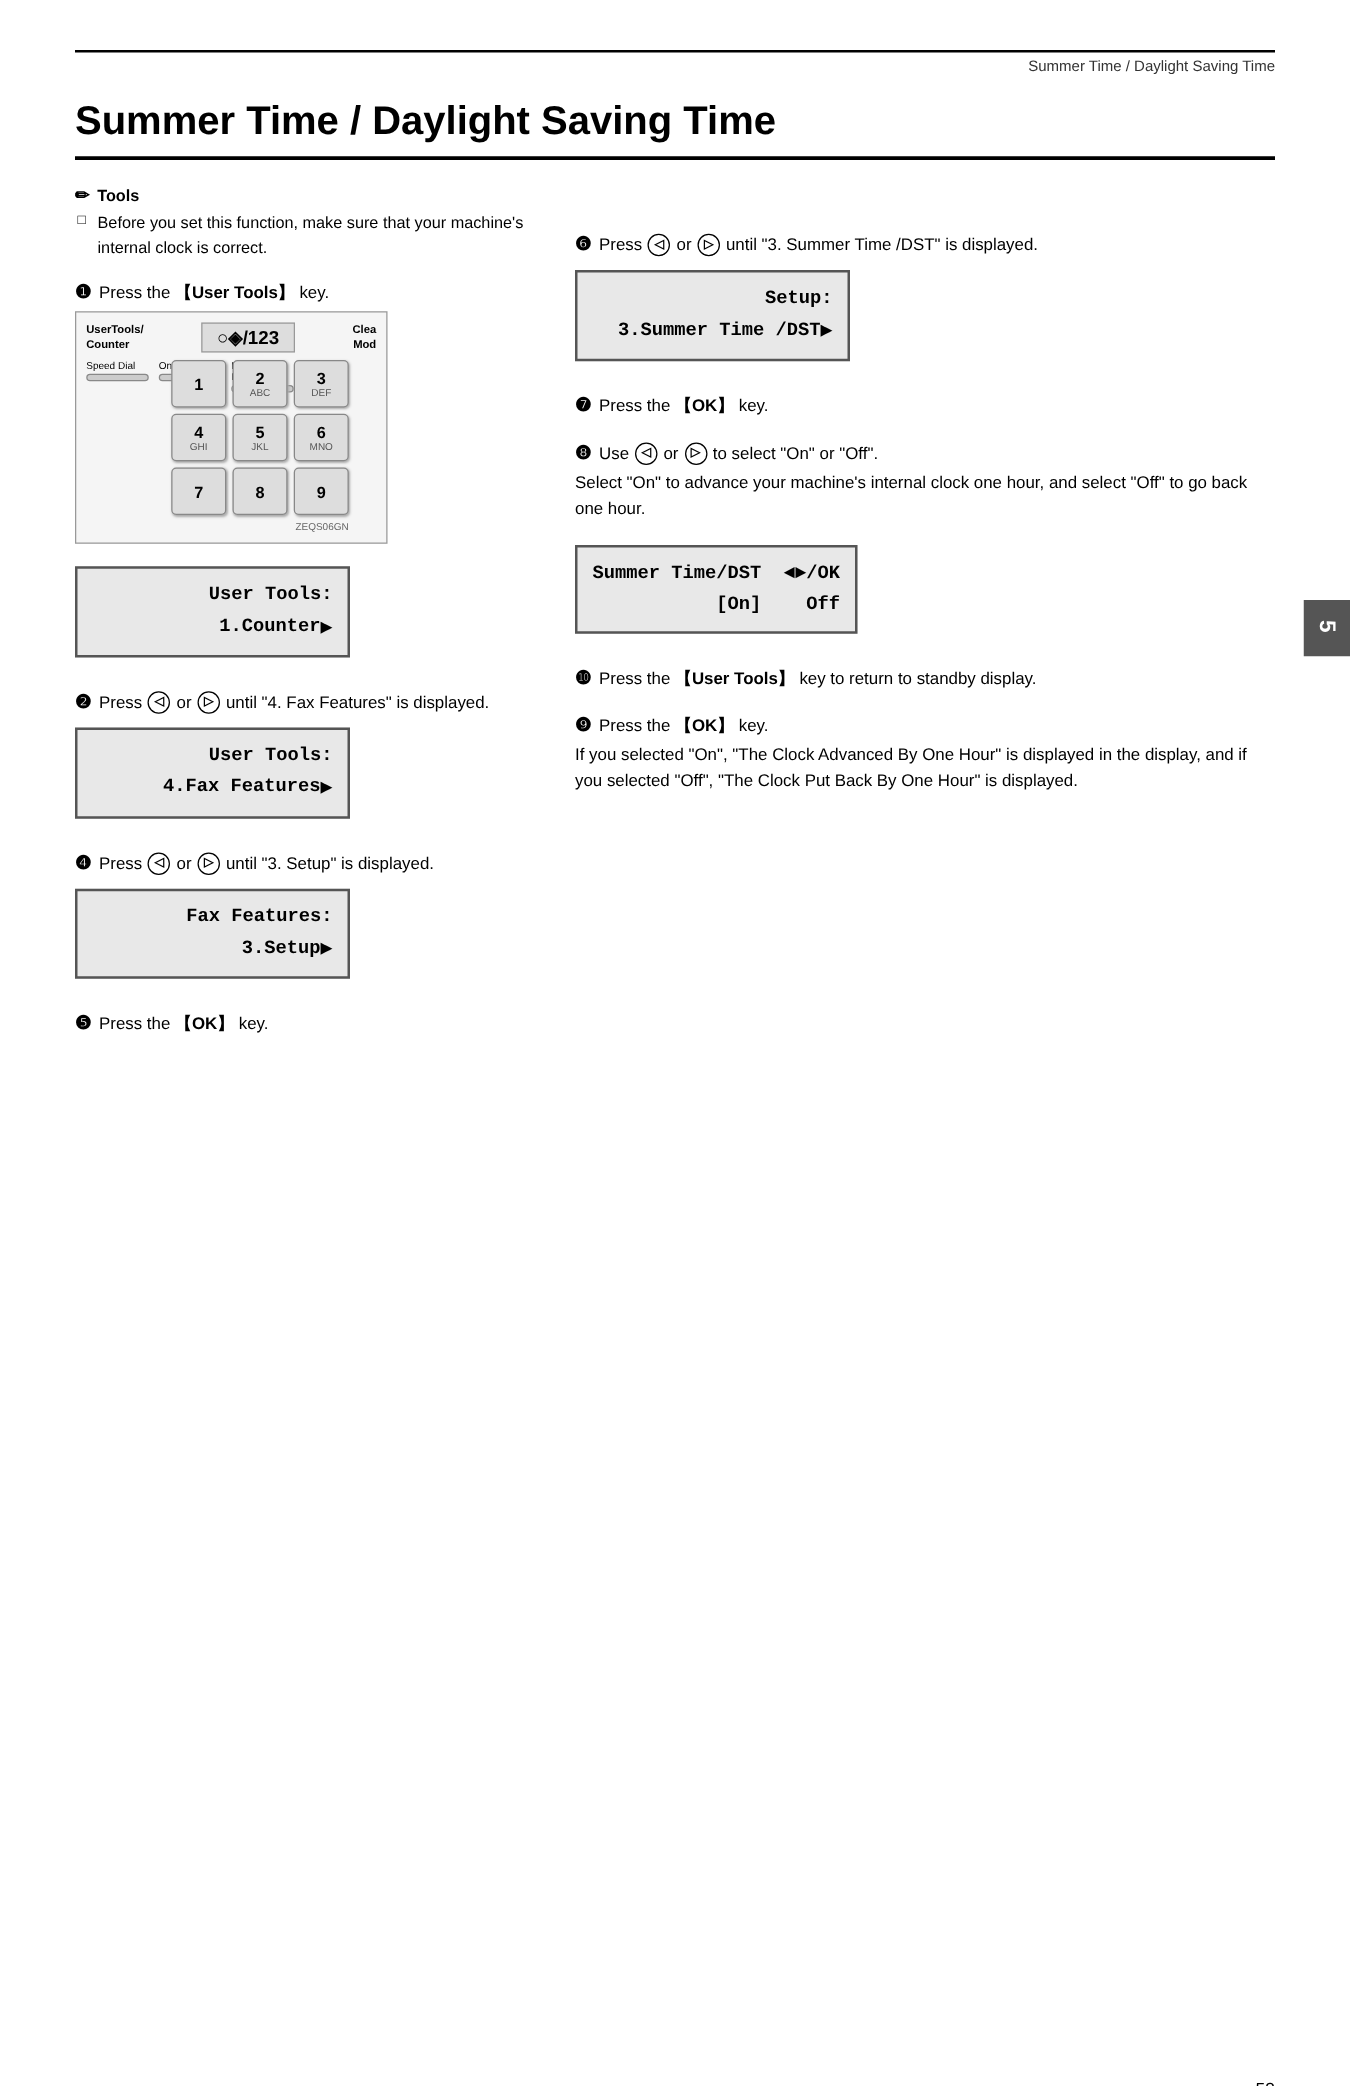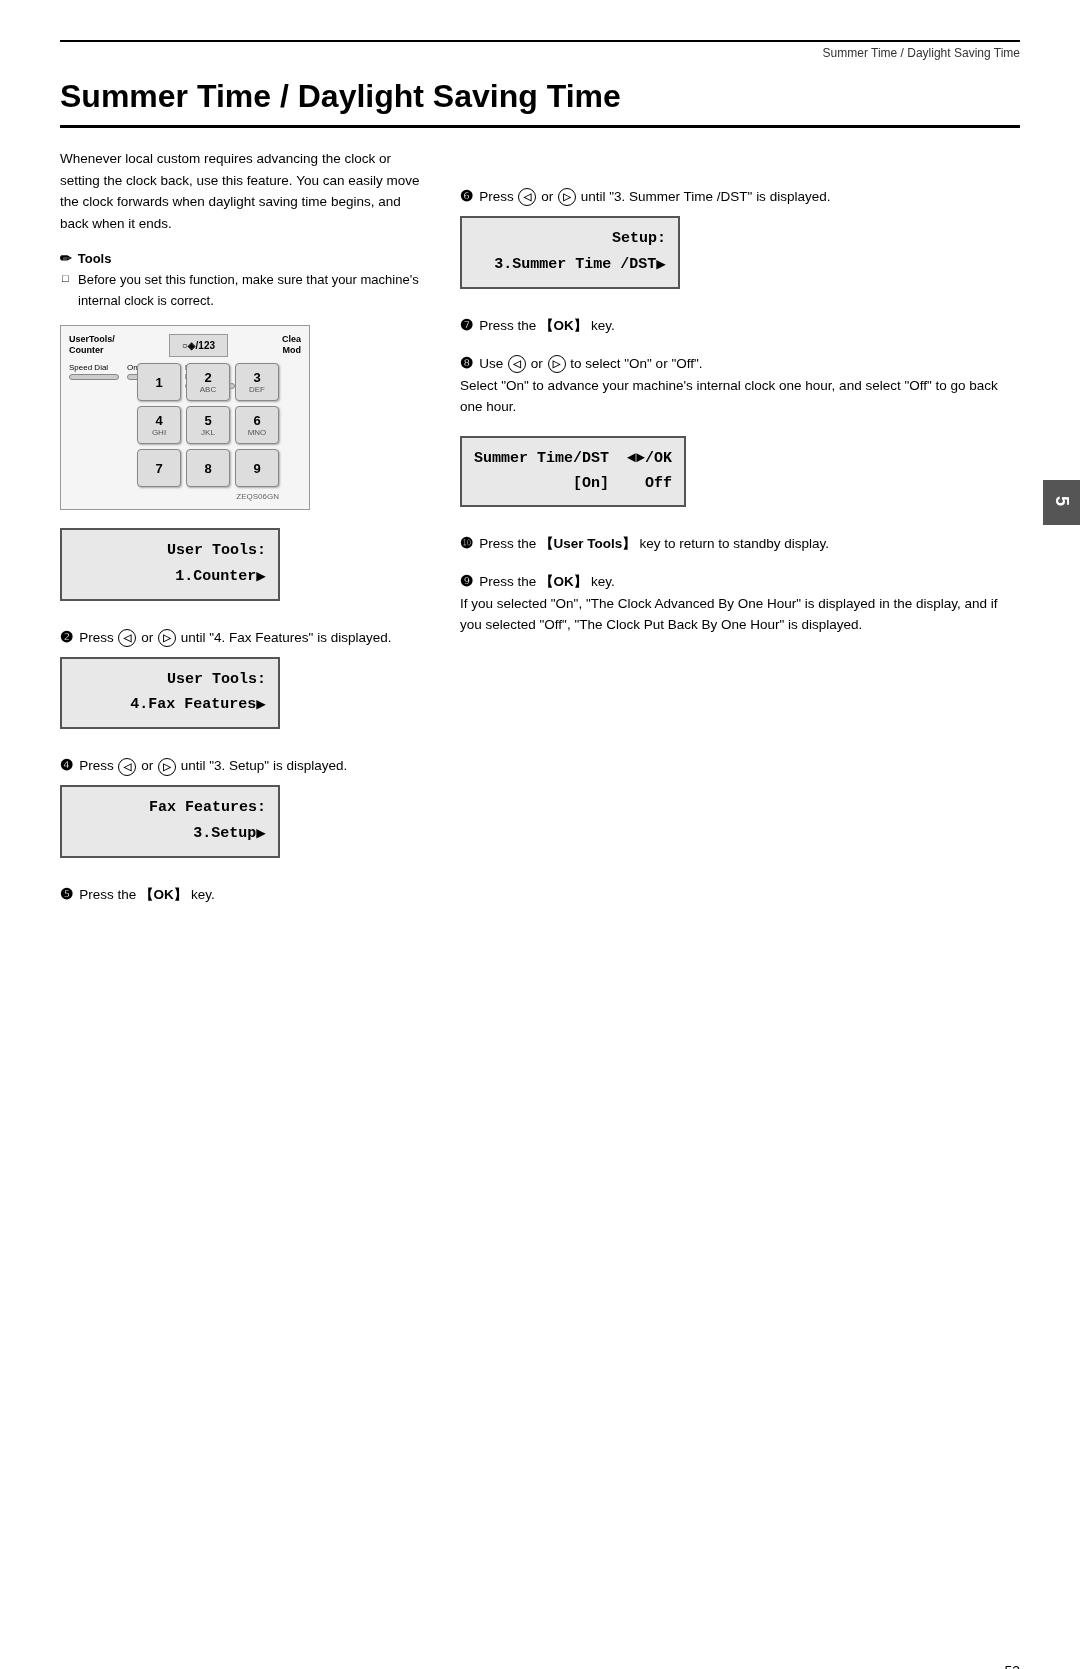--- a/index.html
+++ b/index.html
@@ -136,21 +136,21 @@
       font-weight: bold;
     }
     .kb-header-left {
       font-size: 9px;
       line-height: 1.3;
     }
     .kb-header-center {
       background: #ddd;
       border: 1px solid #999;
       padding: 2px 12px;
-      font-size: 10px;
+      font-size: 15px;
       display: flex;
       align-items: center;
       gap: 3px;
     }
     .kb-header-right {
       font-size: 9px;
       line-height: 1.3;
       text-align: right;
     }
     .kb-key {
@@ -245,31 +245,34 @@
 
   <div class="header-line"></div>
   <div class="header-text">Summer Time / Daylight Saving Time</div>
 
   <div class="page-title">Summer Time / Daylight Saving Time</div>
 
   <div class="columns">
 
     <div class="col-left">
 
-      <p class="intro-text">Whenever local custom requires advancing the clock or setting the clock back, use this feature. You can easily move the clock forwards when daylight saving time begins, and back when it ends.</p>
 
       <div class="note-box">
         <div class="note-title">
           <span class="note-icon">✏</span>
           <span>Tools</span>
         </div>
         <div class="note-item">Before you set this function, make sure that your machine's internal clock is correct.</div>
       </div>
 
       <div class="step-block">
+        <div class="step-inline">
+          <span class="step-num">❶</span>
+          <span>Press the <span class="bold">【User Tools】</span> key.</span>
+        </div>
 
         
         <div class="keyboard-container">
           <div class="kb-header">
             <div class="kb-header-left">UserTools/<br>Counter</div>
             <div class="kb-header-center">○◈/123</div>
             <div class="kb-header-right">Clea<br>Mod</div>
           </div>
           <div style="display:flex; gap:6px;">
             <div style="display:flex; flex-direction:row; gap:8px; width:62px;">

